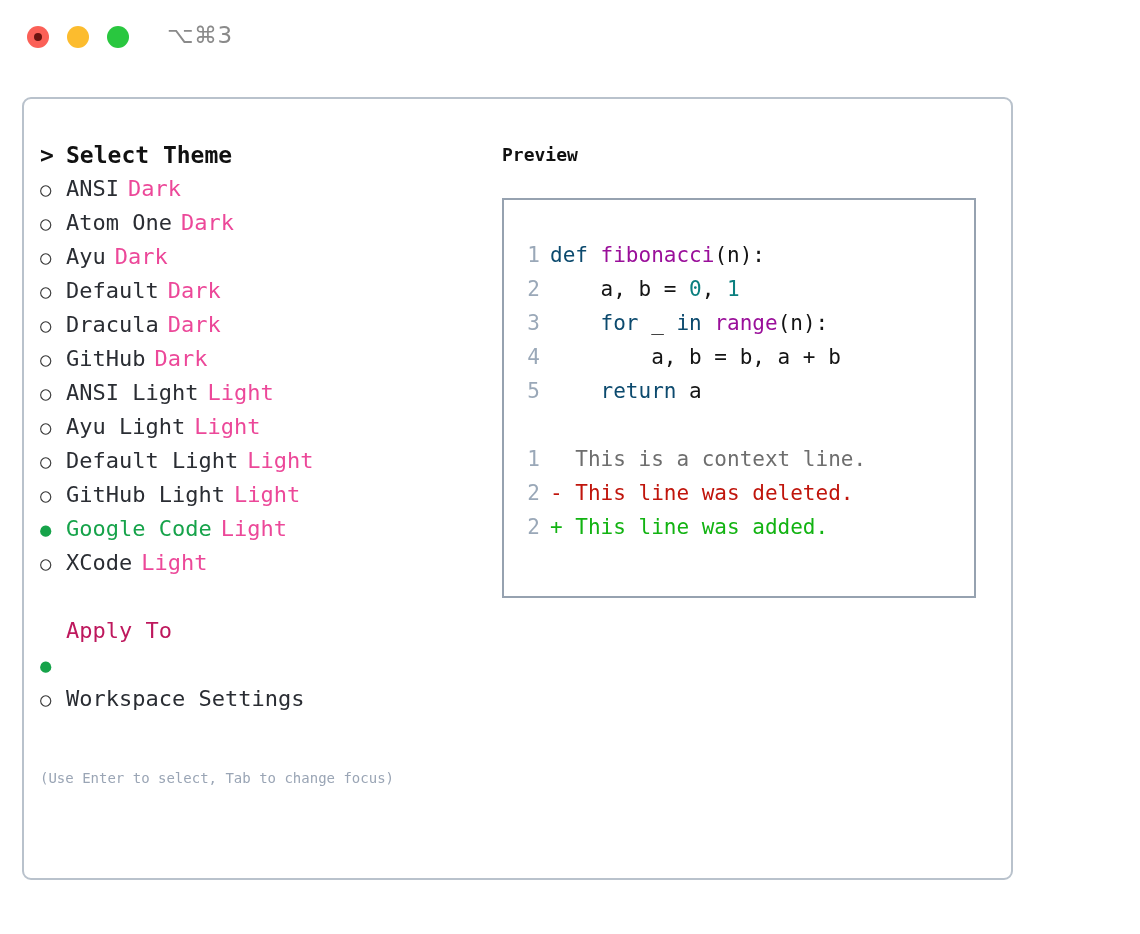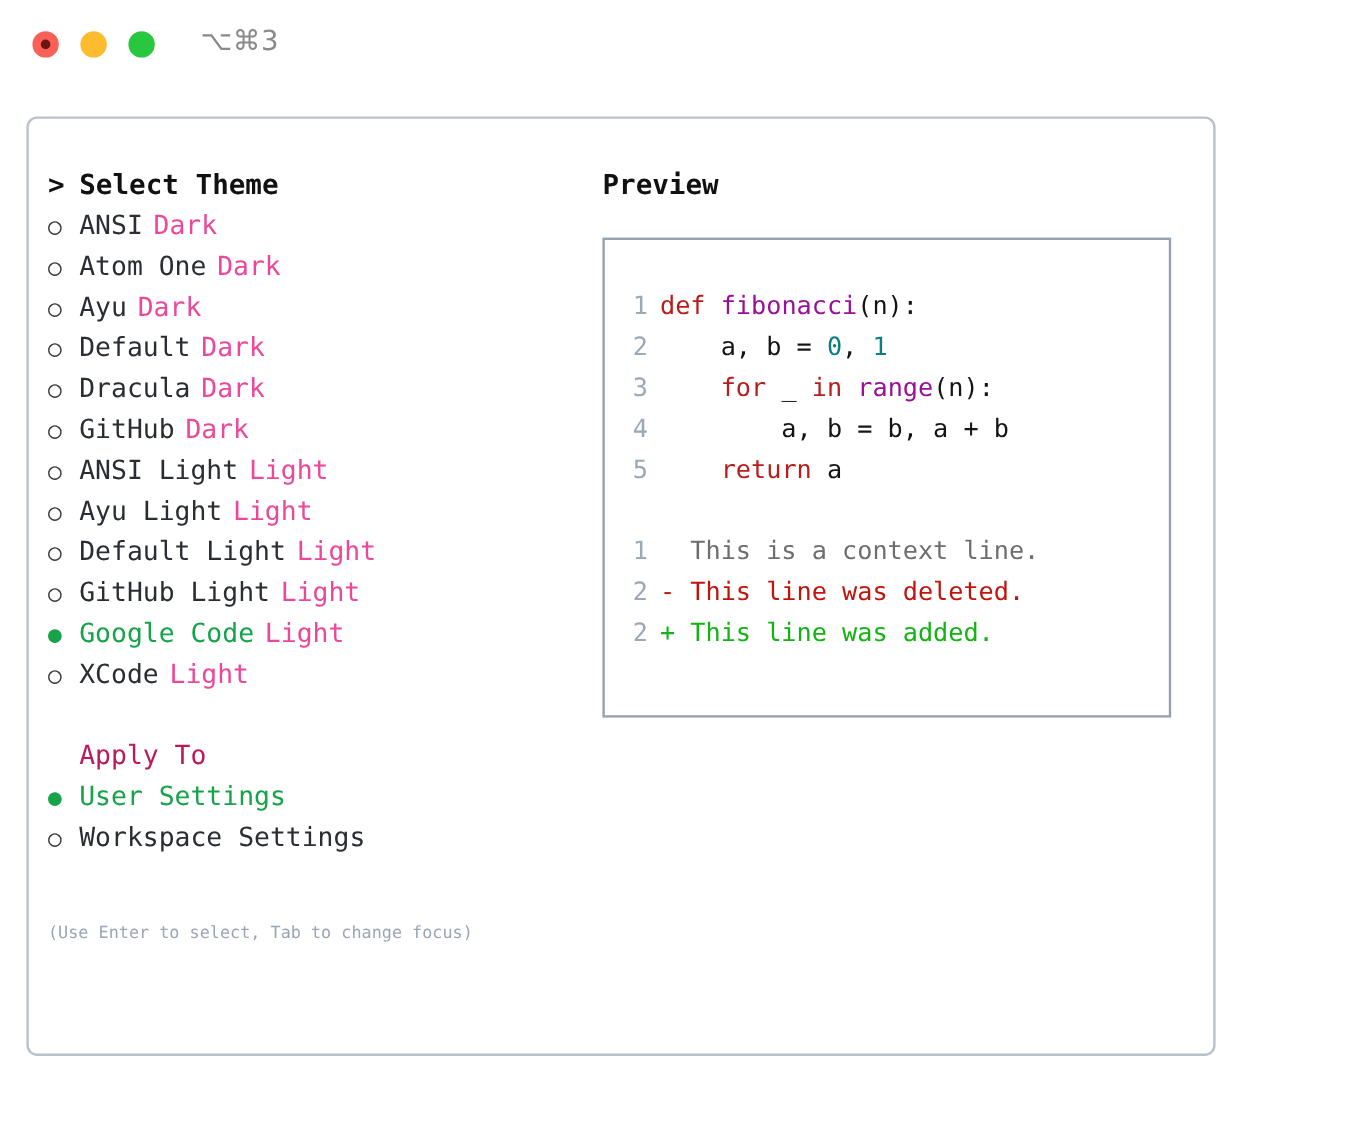--- a/index.html
+++ b/index.html
@@ -147,21 +147,21 @@
   }
 
   
   .right-col {
     position: absolute;
     left: 478px;
     top: 39px;
     width: 490px;
   }
   .preview-title {
-    font-size: 23px;
+    font-size: 18px;
     font-weight: bold;
     color: #111111;
     line-height: 34px;
     margin-bottom: 26px;
   }
   .preview-box {
     width: 474px;
     height: 400px;
     border: 2px solid #96a2b0;
     box-sizing: border-box;
@@ -180,21 +180,21 @@
   .gutter {
     width: 46px;
     flex: 0 0 46px;
     text-align: right;
     color: #9aa8b8;
     padding-right: 10px;
     box-sizing: border-box;
   }
   .code-text { white-space: pre; }
 
-  .tok-kw    { color: #b91c1c; }
+  .tok-kw    { color: #0c4a6e; }
   .tok-fn    { color: #9a0f9a; }
   .tok-num   { color: #0b7f7f; }
   .tok-plain { color: #141414; }
 
   .blank-line { height: 34px; }
 
   .diff-ctx { color: #6e6e6e; }
   .diff-del { color: #c0150c; }
   .diff-add { color: #12b312; text-align: right; }
 </style>
@@ -284,21 +284,20 @@
           </div>
         </div>
 
       <div class="section-gap"></div>
 
       <div class="row apply-heading">Apply To</div>
 
       <div id="apply-list">
           <div class="row">
             <span class="bullet bullet-on">●</span>
-            <span class="theme-name selected">User Settings</span>
           </div>
           <div class="row">
             <span class="bullet bullet-off">○</span>
             <span class="theme-name">Workspace Settings</span>
           </div>
         </div>
 
     </div>
 
     <div class="hint">(Use Enter to select, Tab to change focus)</div>

